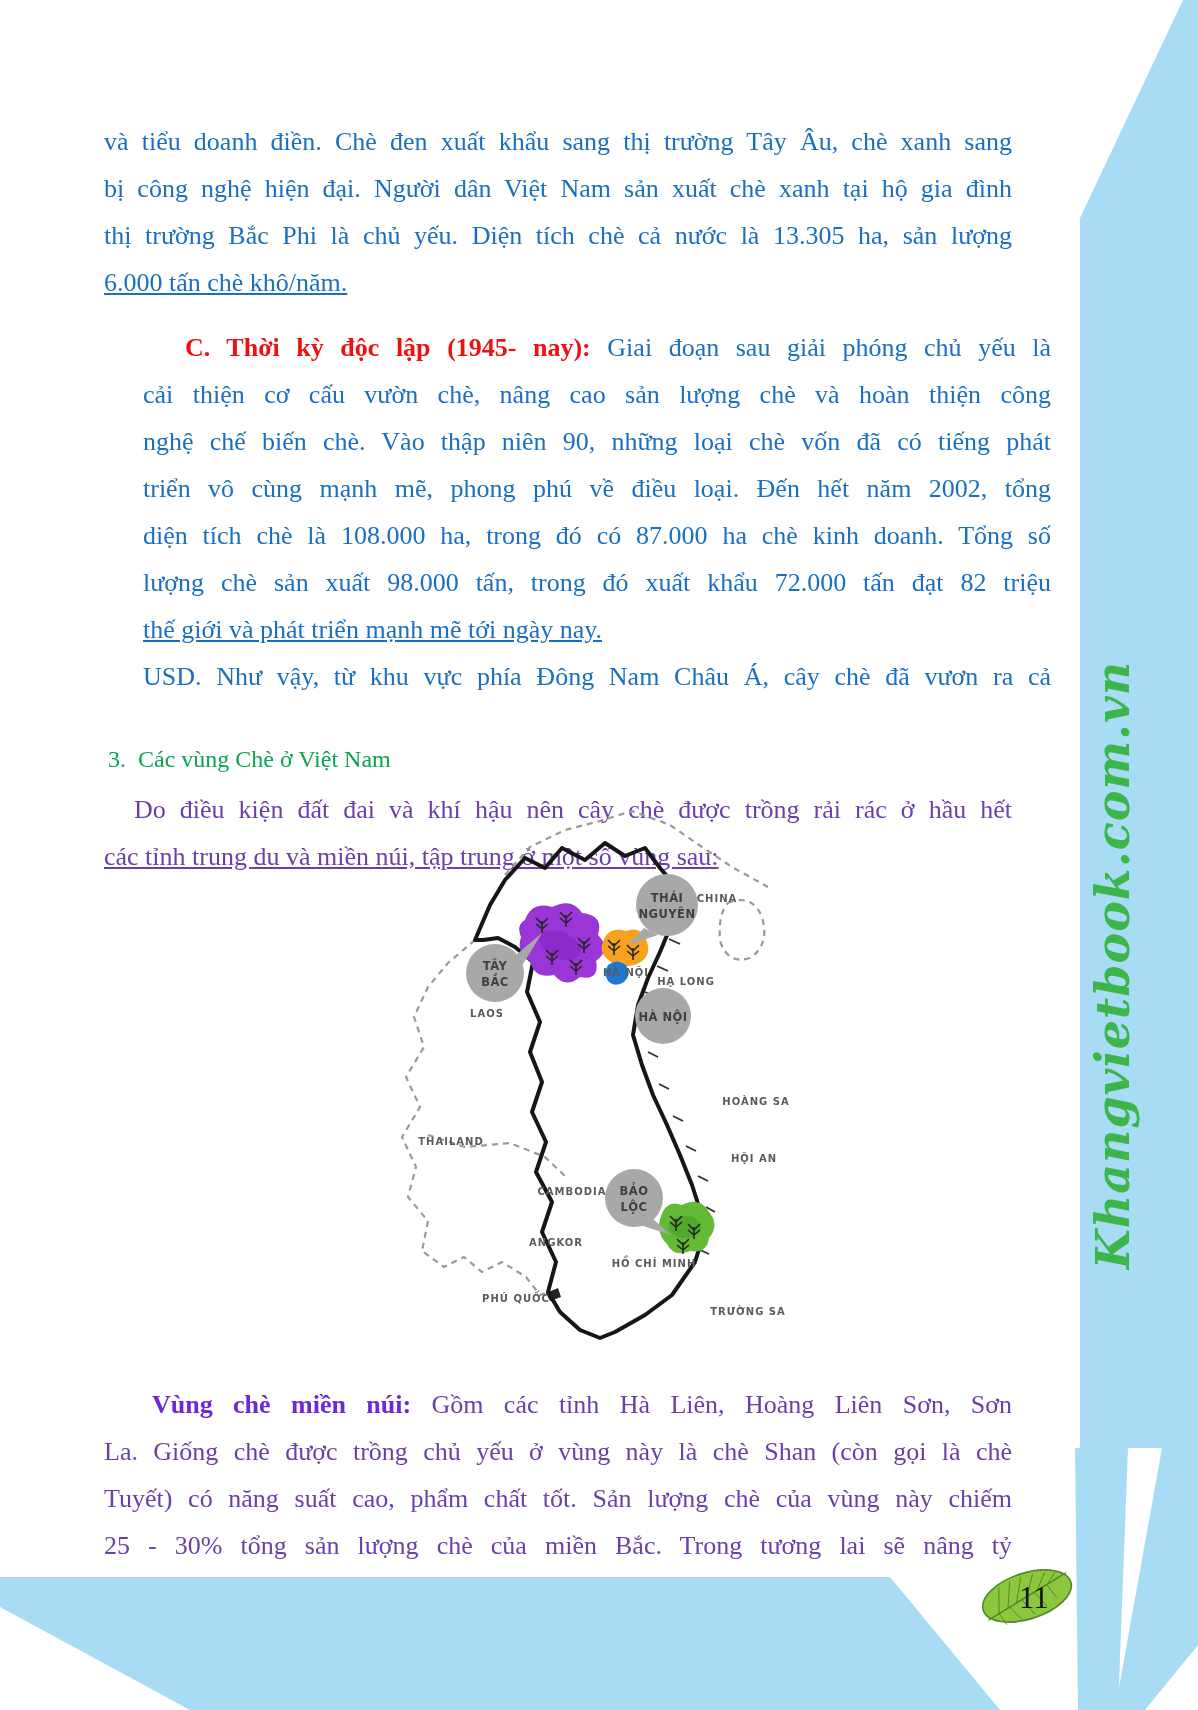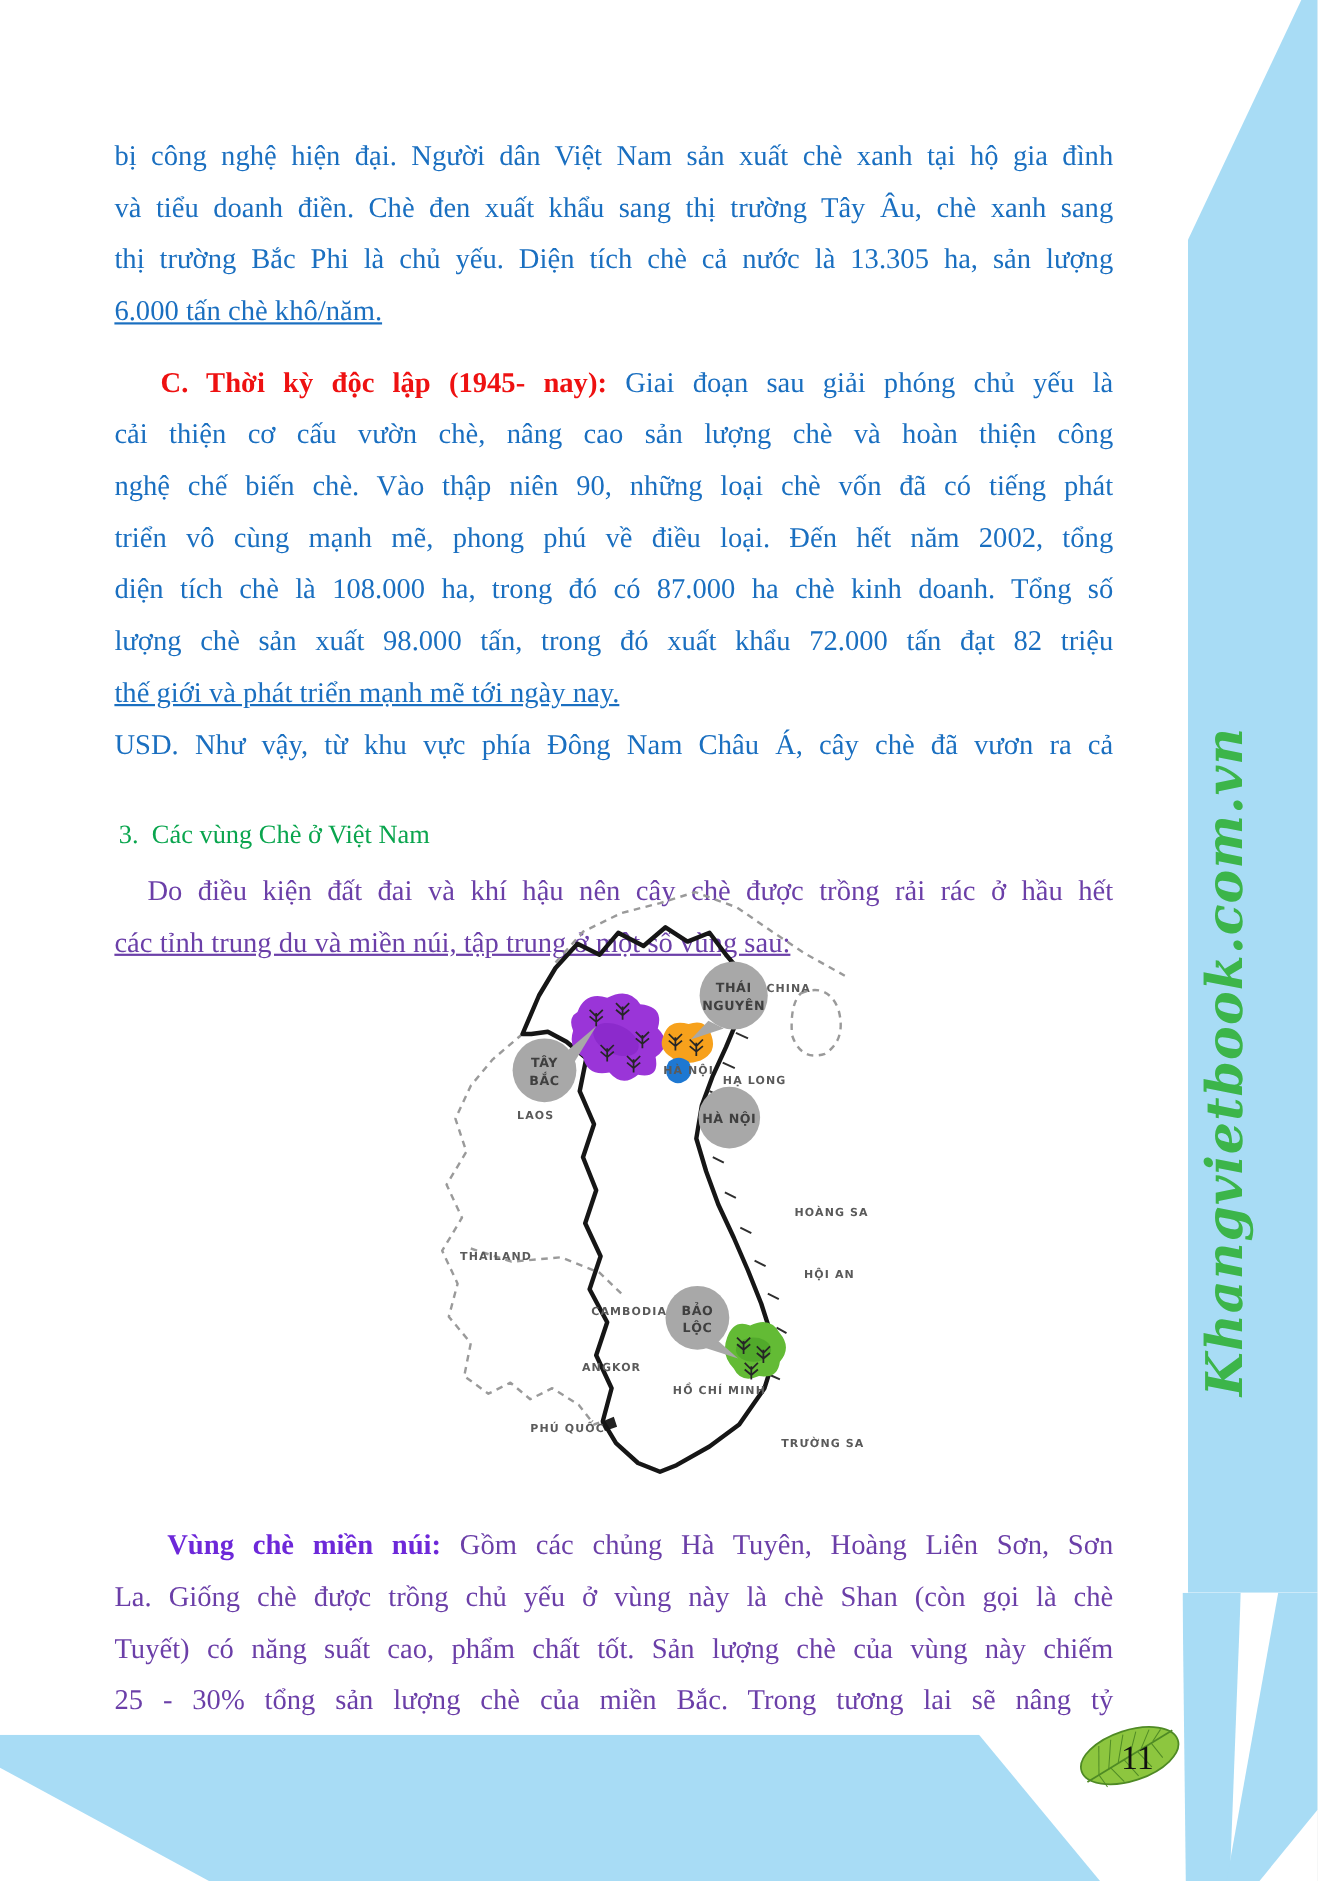--- a/index.html
+++ b/index.html
@@ -51,27 +51,27 @@
 <body>
 
 <div class="page">
 
   <div class="deco deco-a"></div>
   <div class="deco deco-b"></div>
   <div class="deco deco-c"></div>
   <div class="deco deco-d"></div>
 
   <div class="col" style="top:118px;">
+    <div class="line">và tiểu doanh điền. Chè đen xuất khẩu sang thị trường Tây Âu, chè xanh sang</div>
     <div class="line">bị công nghệ hiện đại. Người dân Việt Nam sản xuất chè xanh tại hộ gia đình</div>
-    <div class="line">và tiểu doanh điền. Chè đen xuất khẩu sang thị trường Tây Âu, chè xanh sang</div>
     <div class="line">thị trường Bắc Phi là chủ yếu. Diện tích chè cả nước là 13.305 ha, sản lượng</div>
     <div class="line left">6.000 tấn chè khô/năm.</div>
   </div>
 
-  <div class="col" style="top:324px;">
+  <div class="col" style="top:324px;margin-left:39px;">
     <div class="line ind"><span class="lead-red">C. Thời kỳ độc lập (1945- nay):</span> <span>Giai đoạn sau giải phóng chủ yếu là</span></div>
     <div class="line">cải thiện cơ cấu vườn chè, nâng cao sản lượng chè và hoàn thiện công</div>
     <div class="line">nghệ chế biến chè. Vào thập niên 90, những loại chè vốn đã có tiếng phát</div>
     <div class="line">triển vô cùng mạnh mẽ, phong phú về điều loại. Đến hết năm 2002, tổng</div>
     <div class="line">diện tích chè là 108.000 ha, trong đó có 87.000 ha chè kinh doanh. Tổng số</div>
     <div class="line">lượng chè sản xuất 98.000 tấn, trong đó xuất khẩu  72.000 tấn đạt 82 triệu</div>
     <div class="line left">thế giới và phát triển mạnh mẽ tới ngày nay.</div>
     <div class="line">USD. Như vậy, từ khu vực phía Đông Nam Châu Á, cây chè đã vươn ra cả</div>
   </div>
 
@@ -160,21 +160,21 @@
       <g>
         <polygon points="283,424 301,440 270,430" fill="#a8a8a8"></polygon>
         <circle cx="264" cy="403" r="29" fill="#a8a8a8"></circle>
         <text class="bubble-label" x="264" y="400">BẢO</text>
         <text class="bubble-label" x="264" y="416">LỘC</text>
       </g>
     </svg>
   </div>
 
   <div class="col purple" style="top:1381px;">
-    <div class="line ind3"><span class="lead-cyan">Vùng chè miền núi:</span> <span>Gồm các chủng Hà Tuyên, Hoàng Liên Sơn, Sơn</span></div>
+    <div class="line ind3"><span class="lead-cyan">Vùng chè miền núi:</span> <span>Gồm các tỉnh Hà Liên, Hoàng Liên Sơn, Sơn</span></div>
     <div class="line">La. Giống chè được trồng chủ yếu ở vùng này là chè Shan (còn gọi là chè</div>
     <div class="line">Tuyết) có năng suất cao, phẩm chất tốt. Sản lượng chè của vùng này chiếm</div>
     <div class="line">25 - 30% tổng sản lượng chè của miền Bắc. Trong tương lai sẽ nâng tỷ</div>
   </div>
 
   <div class="watermark">Khangvietbook.com.vn</div>
 
   <div class="leafwrap">
     <svg width="110" height="78" viewBox="0 0 110 78" xmlns="http://www.w3.org/2000/svg">
       <g transform="rotate(-18 52 38)">

